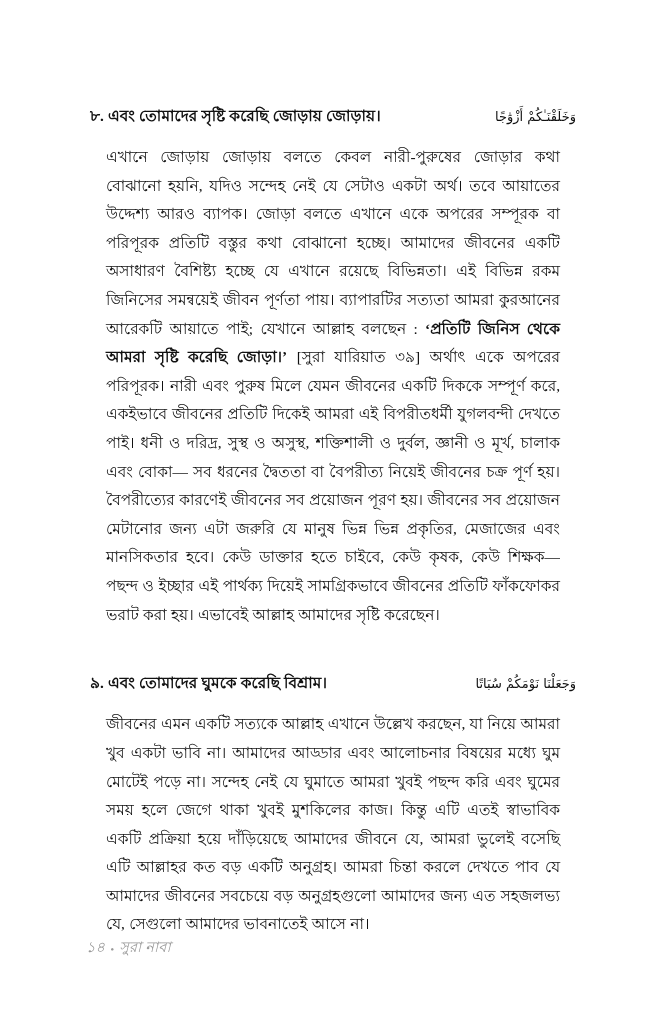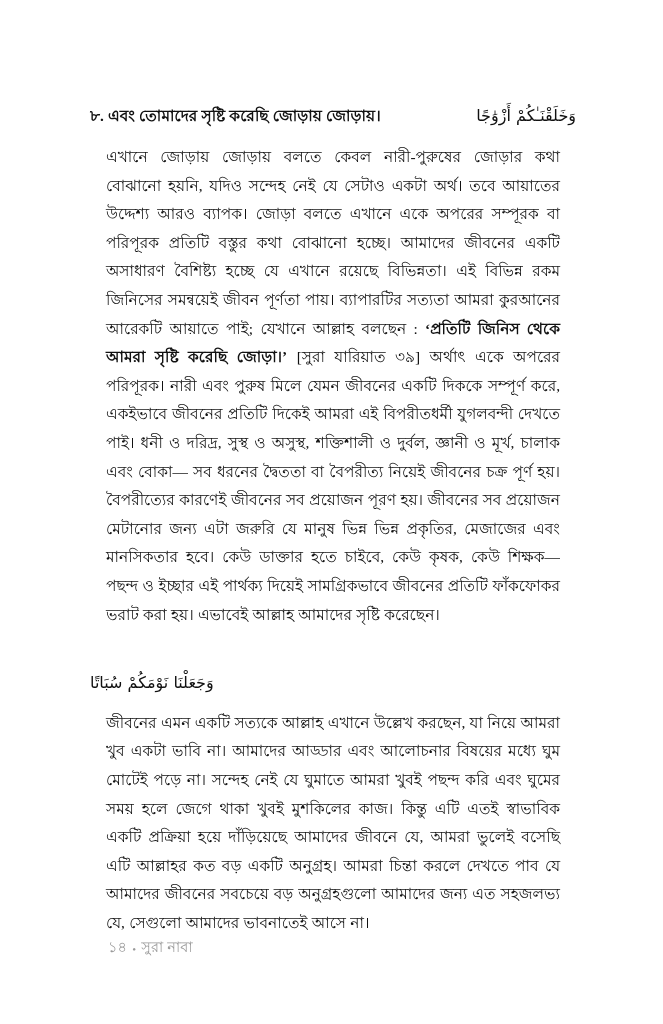--- a/index.html
+++ b/index.html
@@ -30,37 +30,37 @@
   .content {
     position: absolute;
     left: 90px;
     top: 104px;
     width: 486px;
   }
 
   
   .verse-head {
     display: flex;
-    align-items: flex-start;
+    align-items: center;
     justify-content: space-between;
     width: 100%;
     margin: 0 0 10px 0;
   }
   .verse-head .bn {
     font-weight: bold;
     font-size: 15.4px;
     line-height: 1.5;
     white-space: nowrap;
     letter-spacing: 0.1px;
   }
   .verse-head .ar {
     font-family: "DejaVu Sans", "Liberation Sans", sans-serif;
     direction: rtl;
     unicode-bidi: bidi-override;
-    font-size: 16px;
+    font-size: 13px;
     line-height: 1.35;
     white-space: nowrap;
     padding-right: 0px;
     transform: translateY(1px);
   }
 
   
   .para {
     text-align: justify;
     text-justify: inter-word;
@@ -71,26 +71,27 @@
   }
   .para b, .quote {
     font-weight: bold;
   }
 
   .gap-after-para { height: 26px; }
 
   
   .footer {
     position: absolute;
-    left: 108px;
+    left: 86px;
     top: 936px;
     width: 486px;
     font-size: 14.5px;
     color: #9a9a9a;
     letter-spacing: 0.2px;
+    font-style: italic;
   }
   .footer .sep {
     padding: 0 5px;
     font-size: 11px;
     vertical-align: middle;
   }
 </style>
 </head>
 <body>
 
@@ -101,20 +102,21 @@
     <div class="verse-head">
       <span class="bn">৮. এবং তোমাদের সৃষ্টি করেছি জোড়ায় জোড়ায়।</span>
       <span class="ar">وَخَلَقْنَـٰكُمْ أَزْوَٰجًا</span>
     </div>
 
     <p class="para"><span>এখানে জোড়ায় জোড়ায় বলতে কেবল নারী-পুরুষের জোড়ার কথা বোঝানো হয়নি, যদিও সন্দেহ নেই যে সেটাও একটা অর্থ। তবে আয়াতের উদ্দেশ্য আরও ব্যাপক। জোড়া বলতে এখানে একে অপরের সম্পূরক বা পরিপূরক প্রতিটি বস্তুর কথা বোঝানো হচ্ছে। আমাদের জীবনের একটি অসাধারণ বৈশিষ্ট্য হচ্ছে যে এখানে রয়েছে বিভিন্নতা। এই বিভিন্ন রকম জিনিসের সমন্বয়েই জীবন পূর্ণতা পায়। ব্যাপারটির সত্যতা আমরা কুরআনের আরেকটি আয়াতে পাই; যেখানে আল্লাহ বলছেন : </span><b class="quote">‘প্রতিটি জিনিস থেকে আমরা সৃষ্টি করেছি জোড়া।’</b><span> [সুরা যারিয়াত ৩৯] অর্থাৎ একে অপরের পরিপূরক। নারী এবং পুরুষ মিলে যেমন জীবনের একটি দিককে সম্পূর্ণ করে, একইভাবে জীবনের প্রতিটি দিকেই আমরা এই বিপরীতধর্মী যুগলবন্দী দেখতে পাই। ধনী ও দরিদ্র, সুস্থ ও অসুস্থ, শক্তিশালী ও দুর্বল, জ্ঞানী ও মূর্খ, চালাক এবং বোকা— সব ধরনের দ্বৈততা বা বৈপরীত্য নিয়েই জীবনের চক্র পূর্ণ হয়। বৈপরীত্যের কারণেই জীবনের সব প্রয়োজন পূরণ হয়। জীবনের সব প্রয়োজন মেটানোর জন্য এটা জরুরি যে মানুষ ভিন্ন ভিন্ন প্রকৃতির, মেজাজের এবং মানসিকতার হবে। কেউ ডাক্তার হতে চাইবে, কেউ কৃষক, কেউ শিক্ষক— পছন্দ ও ইচ্ছার এই পার্থক্য দিয়েই সামগ্রিকভাবে জীবনের প্রতিটি ফাঁকফোকর ভরাট করা হয়। এভাবেই আল্লাহ আমাদের সৃষ্টি করেছেন।</span></p>
 
     <div class="gap-after-para"></div>
 
     <div class="verse-head">
+      <span class="bn">৯. এবং তোমাদের ঘুমকে করেছি বিশ্রাম।</span>
       <span class="ar">وَجَعَلْنَا نَوْمَكُمْ سُبَاتًا</span>
     </div>
 
     <p class="para"><span>জীবনের এমন একটি সত্যকে আল্লাহ এখানে উল্লেখ করছেন, যা নিয়ে আমরা খুব একটা ভাবি না। আমাদের আড্ডার এবং আলোচনার বিষয়ের মধ্যে ঘুম মোটেই পড়ে না। সন্দেহ নেই যে ঘুমাতে আমরা খুবই পছন্দ করি এবং ঘুমের সময় হলে জেগে থাকা খুবই মুশকিলের কাজ। কিন্তু এটি এতই স্বাভাবিক একটি প্রক্রিয়া হয়ে দাঁড়িয়েছে আমাদের জীবনে যে, আমরা ভুলেই বসেছি এটি আল্লাহর কত বড় একটি অনুগ্রহ। আমরা চিন্তা করলে দেখতে পাব যে আমাদের জীবনের সবচেয়ে বড় অনুগ্রহগুলো আমাদের জন্য এত সহজলভ্য যে, সেগুলো আমাদের ভাবনাতেই আসে না।</span></p>
 
   </div>
 
   <div class="footer">
     <span>১৪</span><span class="sep">•</span><span>সুরা নাবা</span>
   </div>

